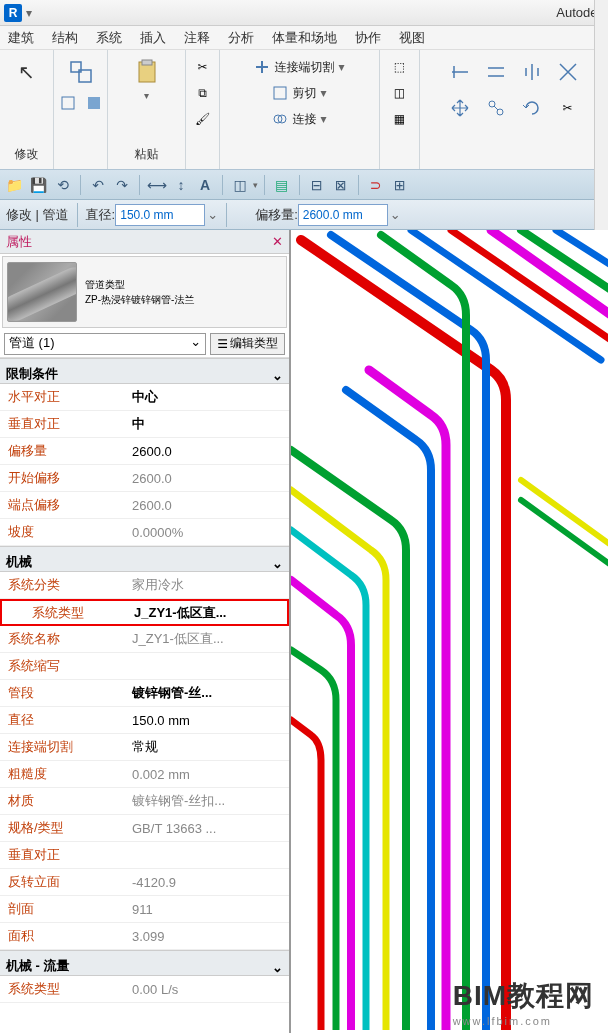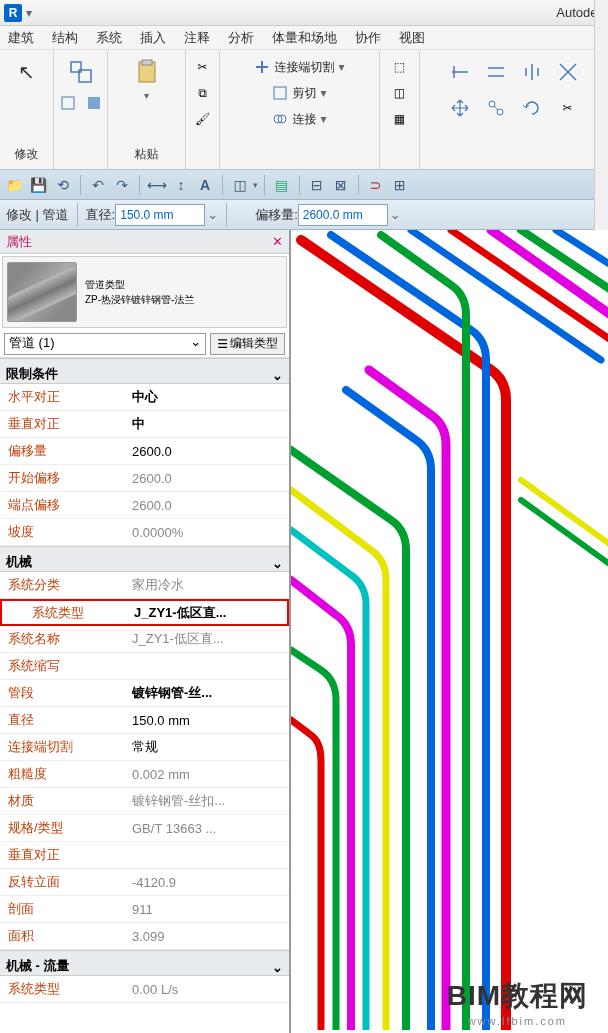--- a/index.html
+++ b/index.html
@@ -37,21 +37,21 @@
 .prop-list{flex:1;overflow:hidden;}
 .prop-group{height:26px;background:#e8ecef;border-top:1px solid #ccc;border-bottom:1px solid #ccc;display:flex;align-items:flex-end;justify-content:space-between;padding:0 6px;font-weight:bold;font-size:13px;cursor:pointer;}
 .prop-row{height:27px;display:flex;align-items:center;border-bottom:1px solid #eee;font-size:13px;}
 .prop-label{width:128px;padding:0 8px;color:#c2410c;}
 .prop-val{flex:1;padding:0 4px;}
 .prop-val.gray{color:#888;}
 .prop-val.bold{font-weight:bold;}
 .highlight-row{border:2px solid #e00;}
 .viewport{flex:1;background:#fff;position:relative;overflow:hidden;border-left:1px solid #999;}
 .pipe-svg{position:absolute;top:0;left:0;}
-.watermark{position:absolute;right:20px;bottom:6px;text-align:center;}
+.watermark{position:absolute;right:14px;bottom:6px;text-align:left;}
 .wm-big{font-size:28px;font-weight:900;color:#333;letter-spacing:1px;}
 .wm-small{font-size:11px;color:#888;letter-spacing:2px;}
 .scroll-ind{position:absolute;right:0;top:0;width:14px;height:100%;background:#f0f0f0;border-left:1px solid #ccc;}
 </style>
 </head>
 <body>
 
 <div class="title-bar">
   <span class="app-icon">R</span>
   <span style="margin-left:4px;color:#666;">▾</span>

